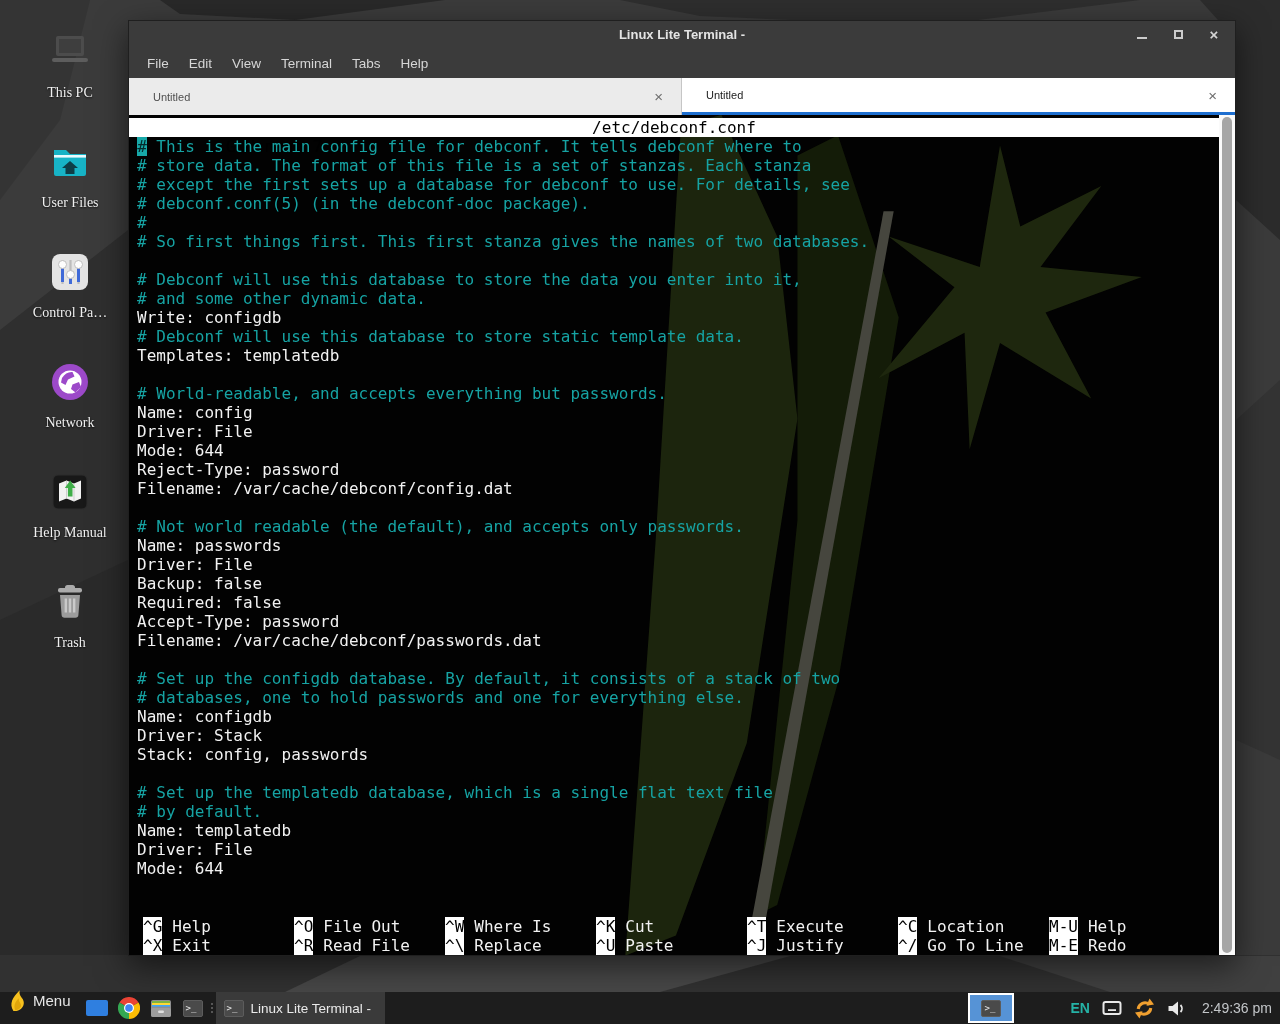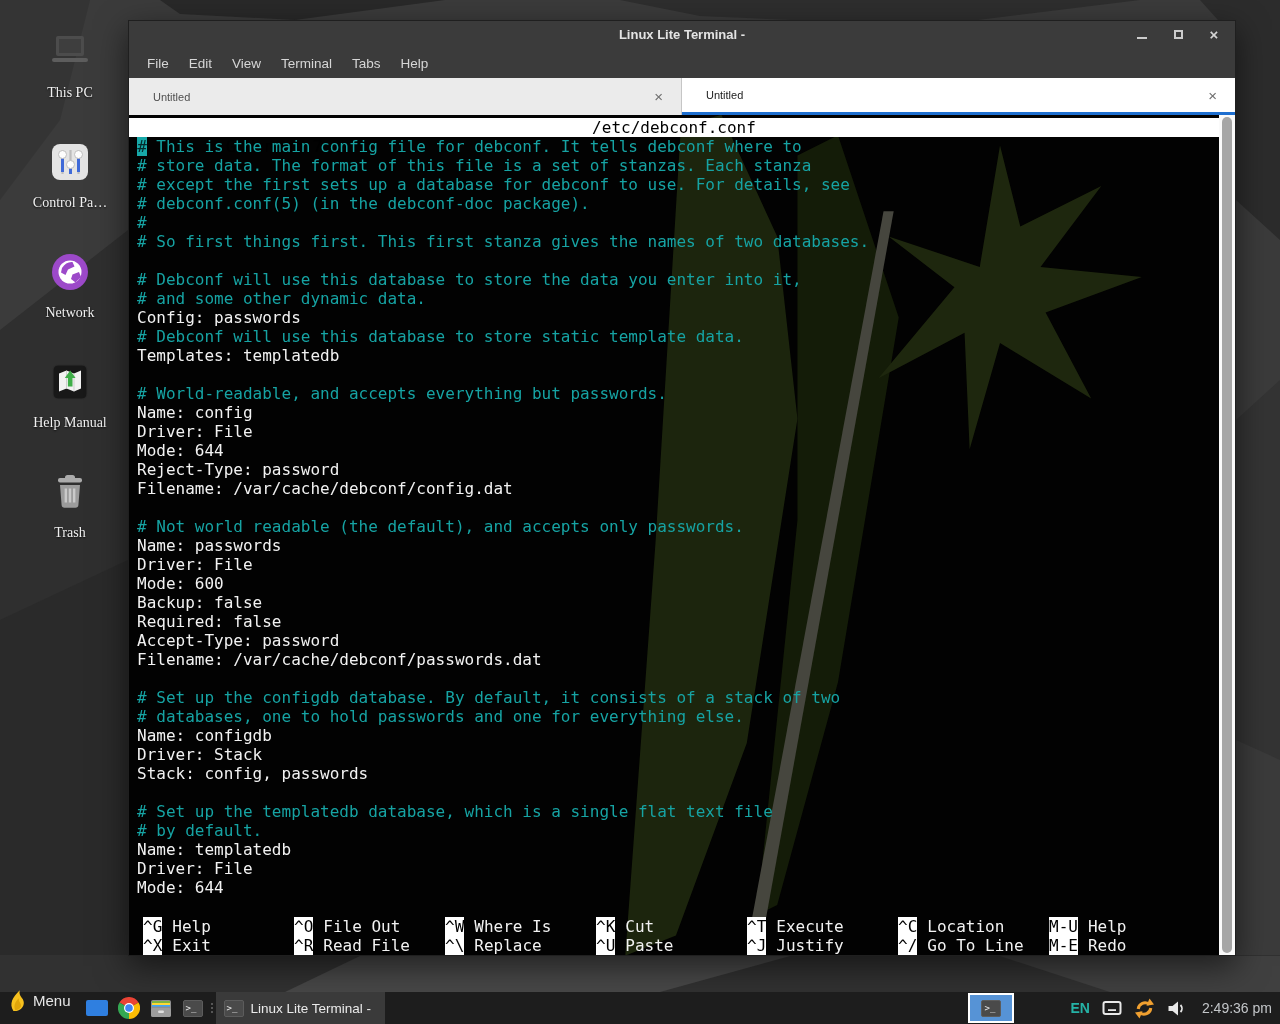--- a/index.html
+++ b/index.html
@@ -112,20 +112,28 @@
 
   <div class="desk-item">
     <svg viewBox="0 0 48 48">
       <rect x="10" y="8" width="28" height="20" rx="2" fill="#4c4c4c"></rect>
       <rect x="13" y="11" width="22" height="14" fill="#3e3e3e"></rect>
       <rect x="6" y="30" width="36" height="4" rx="2" fill="#5d5d5d"></rect>
     </svg>
     <span class="desk-label">This PC</span>
   </div>
 
+  <div class="desk-item">
+    <svg viewBox="0 0 48 48">
+      <path d="M8 12 h12 l4 4 h16 v20 a2 2 0 0 1 -2 2 H10 a2 2 0 0 1 -2 -2 z" fill="#17b3c6"></path>
+      <rect x="8" y="17" width="32" height="2.6" fill="#e9fbff"></rect>
+      <path d="M24 23 l-8 7 h3.5 v6 h9 v-6 h3.5 z" fill="#0e3d46"></path>
+    </svg>
+    <span class="desk-label">User Files</span>
+  </div>
 
   <div class="desk-item">
     <svg viewBox="0 0 48 48">
       <rect x="6" y="6" width="36" height="36" rx="8" fill="#e4e4e4"></rect>
       <rect x="15.4" y="12" width="2.2" height="24" fill="#bdbdbd"></rect>
       <rect x="23.4" y="12" width="2.2" height="24" fill="#bdbdbd"></rect>
       <rect x="31.4" y="12" width="2.2" height="24" fill="#bdbdbd"></rect>
       <rect x="15" y="19" width="3" height="15" fill="#3f6ad8"></rect>
       <rect x="23" y="29" width="3" height="7" fill="#3f6ad8"></rect>
       <rect x="31" y="19" width="3" height="15" fill="#3f6ad8"></rect>
@@ -243,21 +251,21 @@
           <div class="tline comment"><span>#</span></div>
 
           <div class="tline comment"><span># So first things first. This first stanza gives the names of two databases.</span></div>
 
           <div class="tline plain"><span></span></div>
 
           <div class="tline comment"><span># Debconf will use this database to store the data you enter into it,</span></div>
 
           <div class="tline comment"><span># and some other dynamic data.</span></div>
 
-          <div class="tline plain"><span>Config: passwords</span></div>
+          <div class="tline plain"><span>Write: configdb</span></div>
 
           <div class="tline comment"><span># Debconf will use this database to store static template data.</span></div>
 
           <div class="tline plain"><span>Templates: templatedb</span></div>
 
           <div class="tline plain"><span></span></div>
 
           <div class="tline comment"><span># World-readable, and accepts everything but passwords.</span></div>
 
           <div class="tline plain"><span>Name: config</span></div>
@@ -271,21 +279,20 @@
           <div class="tline plain"><span>Filename: /var/cache/debconf/config.dat</span></div>
 
           <div class="tline plain"><span></span></div>
 
           <div class="tline comment"><span># Not world readable (the default), and accepts only passwords.</span></div>
 
           <div class="tline plain"><span>Name: passwords</span></div>
 
           <div class="tline plain"><span>Driver: File</span></div>
 
-          <div class="tline plain"><span>Mode: 600</span></div>
 
           <div class="tline plain"><span>Backup: false</span></div>
 
           <div class="tline plain"><span>Required: false</span></div>
 
           <div class="tline plain"><span>Accept-Type: password</span></div>
 
           <div class="tline plain"><span>Filename: /var/cache/debconf/passwords.dat</span></div>
 
           <div class="tline plain"><span></span></div>

